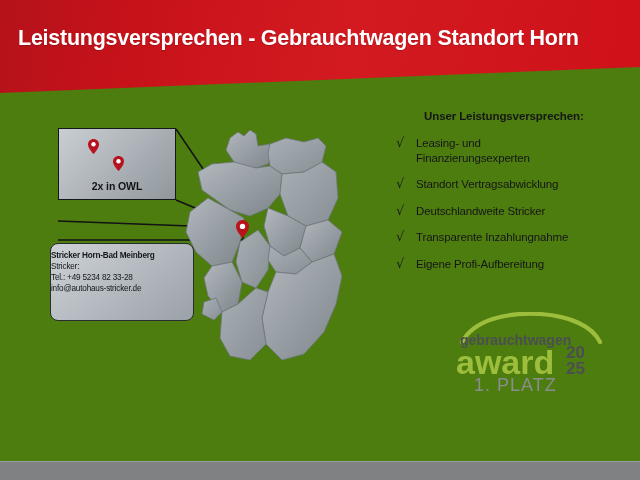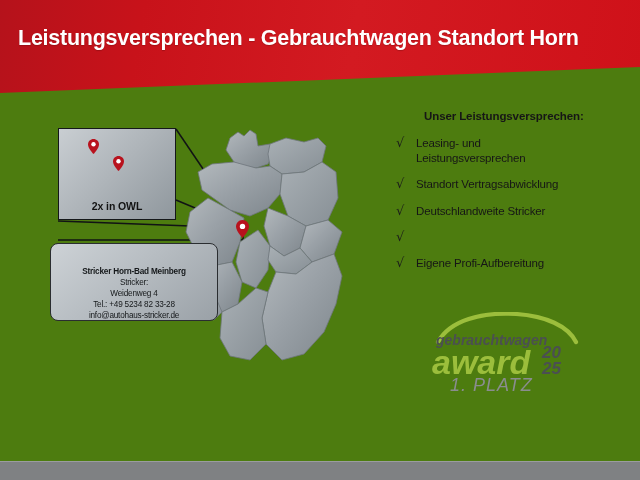--- a/index.html
+++ b/index.html
@@ -40,48 +40,48 @@
     font-size:11.5px;font-weight:normal;color:#161616;line-height:14.5px;
     letter-spacing:-.15px;
   }
 
   
   .map{position:absolute;left:178px;top:112px;width:186px;height:290px;}
   .map svg{display:block;}
 
   
   .owl-box{
-    position:absolute;left:58px;top:128px;width:118px;height:92px;
+    position:absolute;left:58px;top:128px;width:118px;height:72px;
     background:linear-gradient(135deg,#c9ced2 0%,#aeb4b9 48%,#8f979d 100%);
     border:1.6px solid #15181a;box-sizing:border-box;
   }
   .owl-label{
     position:absolute;left:0;right:0;bottom:7px;text-align:center;
     font-size:10.5px;font-weight:bold;color:#131313;letter-spacing:-.1px;
   }
   .pin{position:absolute;width:11px;height:15px;}
   .pin svg{display:block;}
   .pin-a{left:29px;top:10px;}
   .pin-b{left:54px;top:27px;}
 
   
   .leaders{position:absolute;left:0;top:100px;width:400px;height:220px;pointer-events:none;}
 
   
   .contact{
-    position:absolute;left:50px;top:243px;width:168px;height:78px;
+    position:absolute;left:50px;top:243px;width:144px;height:78px;
     background:linear-gradient(140deg,#cdd2d6 0%,#b7bdc2 45%,#9aa1a7 100%);
     border:1.4px solid #2a2d30;border-radius:8px;box-sizing:border-box;
-    padding-top:22px;text-align:center;
+    padding-top:6px;text-align:left;
   }
   .contact .c-name{font-size:8.2px;font-weight:bold;color:#15181a;letter-spacing:-.2px;line-height:11px;}
   .contact .c-line{font-size:8.2px;color:#15181a;letter-spacing:-.2px;line-height:11px;}
 
   
-  .award{position:absolute;left:420px;top:312px;width:180px;height:82px;font-style:italic;}
+  .award{position:absolute;left:444px;top:312px;width:180px;height:82px;}
   .award svg{display:block;}
 
   
   .logos{position:absolute;left:0;top:404px;width:640px;height:58px;}
 
   
   .footer-bar{position:absolute;left:0;top:462px;width:640px;height:18px;background:#7f8183;}
   .hair{position:absolute;left:0;top:461px;width:640px;height:1px;background:#9a9c9e;}
 </style>
 </head>
@@ -163,45 +163,45 @@
           <path d="M5.5 0C8.5 0 11 2.4 11 5.4 11 9.4 5.5 15 5.5 15S0 9.4 0 5.4C0 2.4 2.5 0 5.5 0Z" fill="#b8121d"></path>
           <circle cx="5.5" cy="5.3" r="2.2" fill="#fff"></circle>
         </svg>
     </div>
     <div class="owl-label">2x in OWL</div>
   </div>
 
   <div class="contact">
     <div class="c-name">Stricker Horn-Bad Meinberg</div>
     <div class="c-line">Stricker:</div>
-    <div class="c-line">Weidenweg 4</div>
     <div class="c-line">Tel.: +49 5234 82 33-28</div>
     <div class="c-line">info@autohaus-stricker.de</div>
   </div>
 
   <div class="promise-head">Unser Leistungsversprechen:</div>
 
   <div class="bullets">
     <div class="bullet">
       <span class="chk">√</span>
       <span class="btxt">
         <span>Leasing- und</span><br>
-        <span>Leistungsversprechen</span>
+        <span>Finanzierungsexperten</span>
       </span>
     </div>
     <div class="bullet">
       <span class="chk">√</span>
       <span class="btxt">Standort Vertragsabwicklung</span>
     </div>
     <div class="bullet">
       <span class="chk">√</span>
       <span class="btxt">Deutschlandweite Stricker</span>
     </div>
     <div class="bullet">
       <span class="chk">√</span>
+      <span class="btxt">Transparente Inzahlungnahme</span>
     </div>
     <div class="bullet">
       <span class="chk">√</span>
       <span class="btxt">Eigene Profi-Aufbereitung</span>
     </div>
   </div>
 
   <div class="award">
     <svg width="180" height="82" viewBox="0 0 180 82">
       <path d="M18 30 C30 8 62 0 96 2 C126 4 148 14 156 30" fill="none" stroke="#9cbe3c" stroke-width="4.2" stroke-linecap="round"></path>

